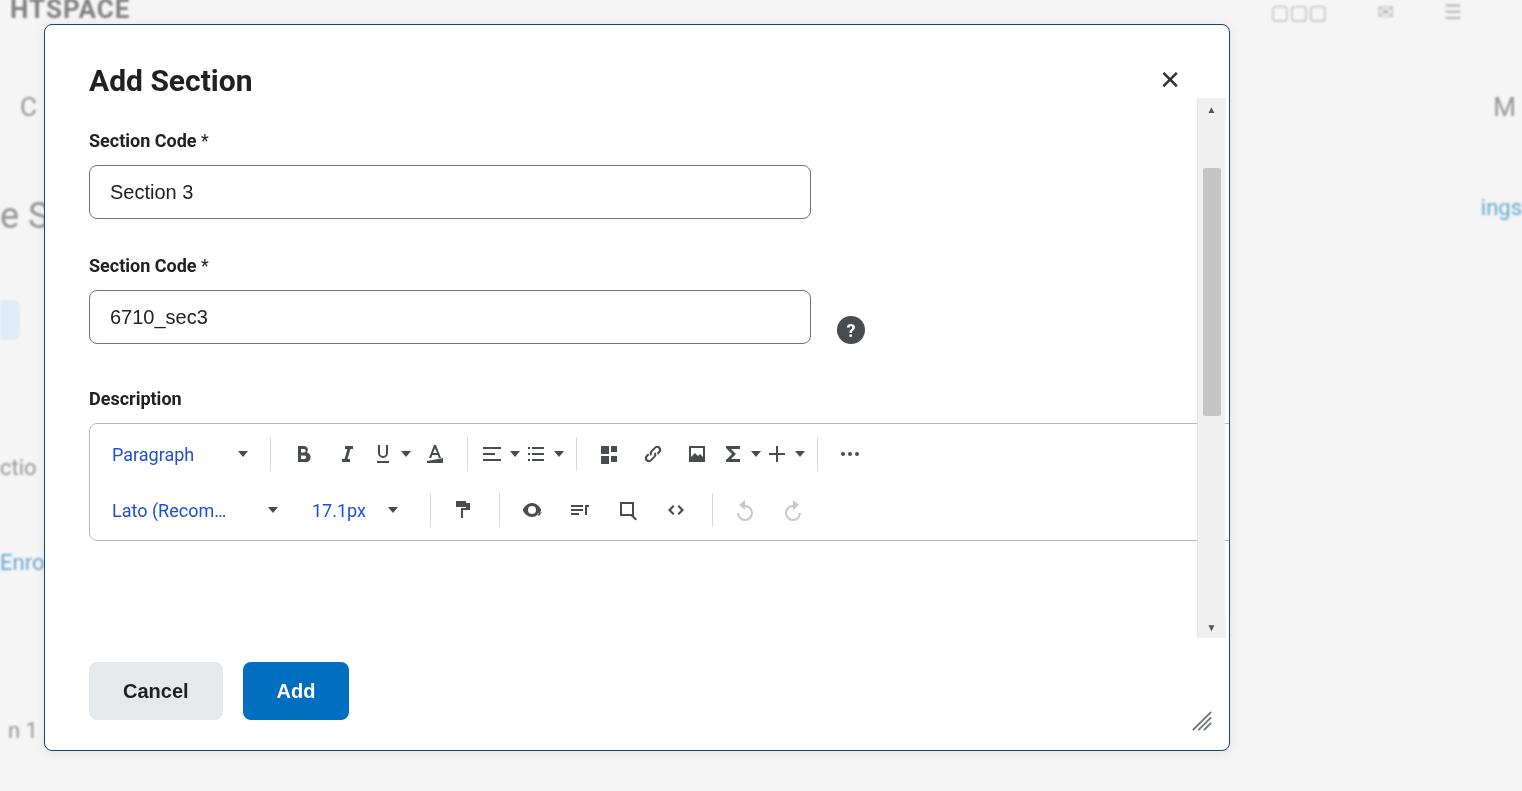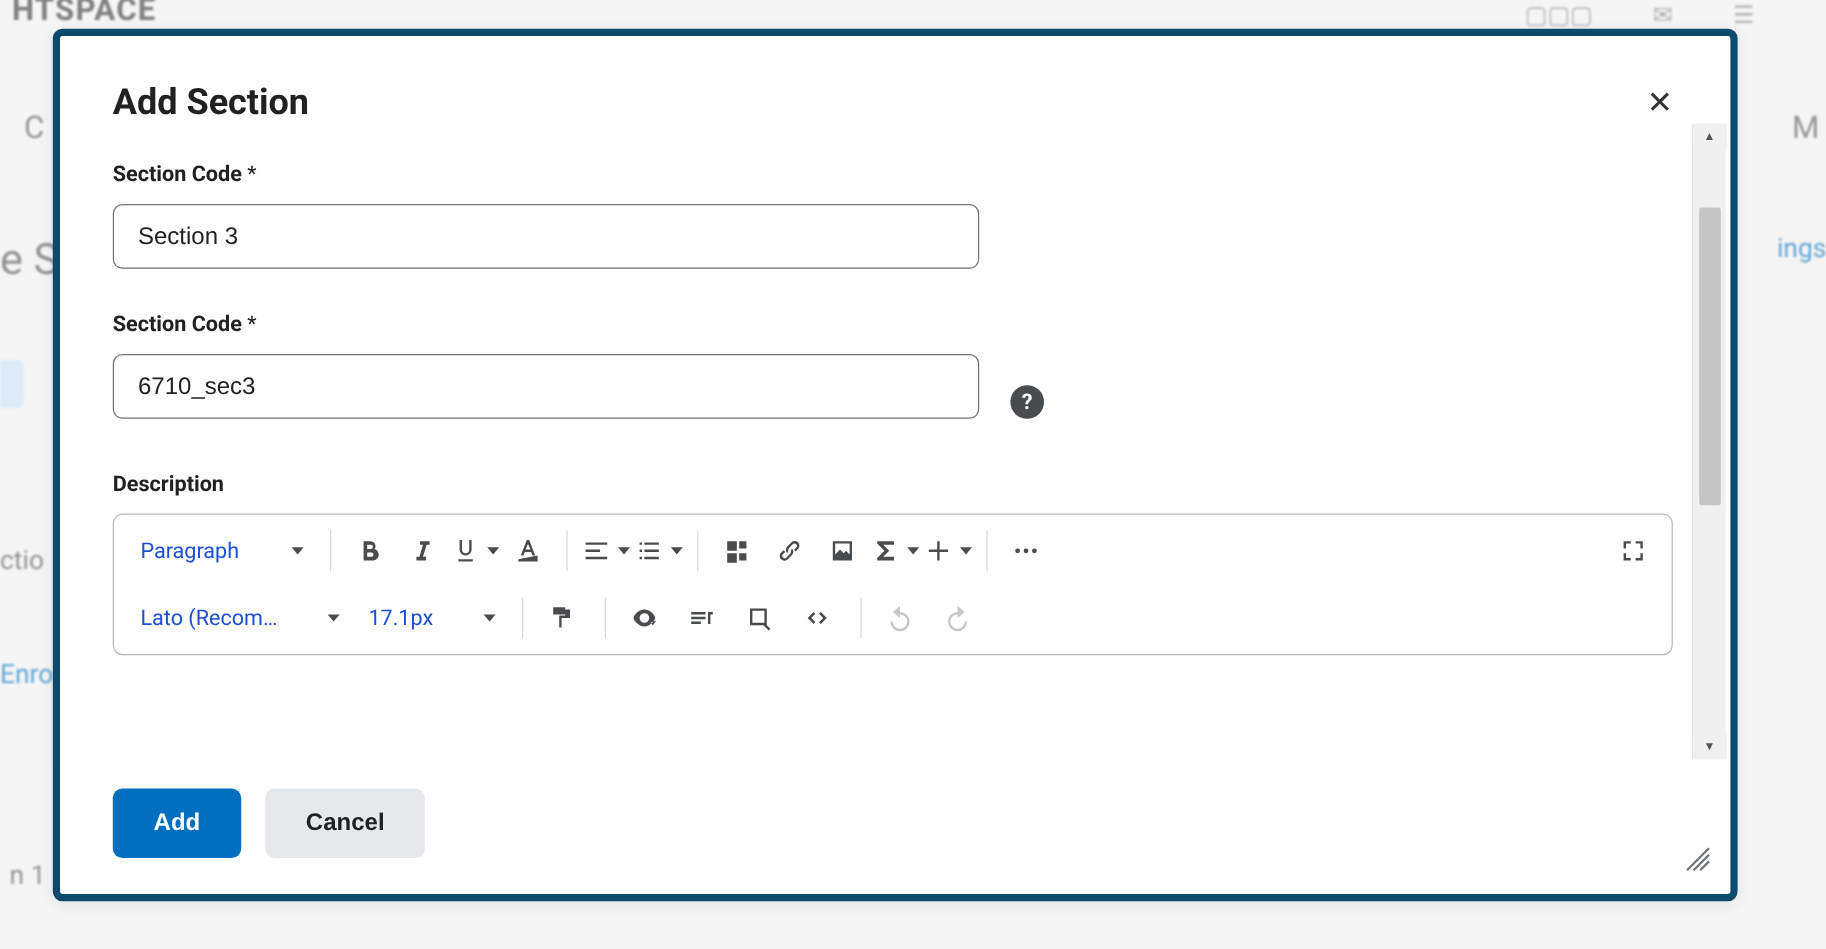--- a/index.html
+++ b/index.html
@@ -49,24 +49,24 @@
   width: 20px;
   height: 40px;
   background: #cde6f9;
   border-radius: 0 6px 6px 0;
 }
 
 .modal {
   position: absolute;
   top: 24px;
   left: 44px;
-  width: 1404px;
+  width: 1186px;
   height: 727px;
   background: #fff;
-  border: 6px solid #0c4a6e;
+  border: 1px solid #0c4a6e;
   border-radius: 8px;
   box-shadow: 0 2px 12px rgba(0,0,0,0.08);
   display: flex;
   flex-direction: column;
 }
 .modal-header {
   padding: 38px 44px 0 44px;
   display: flex;
   justify-content: space-between;
   align-items: flex-start;
@@ -211,21 +211,21 @@
 }
 .rte-select .sel-text { font-size: 18px; color: #1d4ed8; }
 .rte-select .caret {
   width: 0; height: 0;
   border-left: 5px solid transparent;
   border-right: 5px solid transparent;
   border-top: 6px solid #494c4e;
 }
 .rte-select.font { width: 190px; justify-content: space-between; }
 .rte-select.font .sel-text { white-space: nowrap; overflow: hidden; text-overflow: ellipsis; max-width: 140px; }
-.rte-select.size { width: 130px; justify-content: space-between; gap: 22px; }
+.rte-select.size { width: 130px; justify-content: center; gap: 22px; }
 .spacer { flex: 1; }
 .row2 .rte-btn { margin-right: 4px; }
 
 .modal-footer {
   padding: 24px 44px 30px 44px;
   display: flex;
   align-items: center;
   gap: 20px;
   position: relative;
 }
@@ -454,22 +454,22 @@
     <div class="scroll-track">
       <div class="scroll-arrow">▲</div>
       <div class="scroll-thumb-area">
         <div class="scroll-thumb"></div>
       </div>
       <div class="scroll-arrow">▼</div>
     </div>
   </div>
 
   <div class="modal-footer">
+    <button class="btn btn-secondary">Cancel</button>
     <button class="btn btn-primary">Add</button>
-    <button class="btn btn-secondary">Cancel</button>
     <div class="resize-handle">
       <svg viewBox="0 0 24 24">
           <path d="M22 22H2L22 2z" fill="none"></path>
           <path d="M14 22l8-8M8 22l14-14M2 22L22 2" stroke="#6e7477" stroke-width="2" fill="none"></path>
         </svg>
     </div>
   </div>
 </div>
 
 </body></html>

